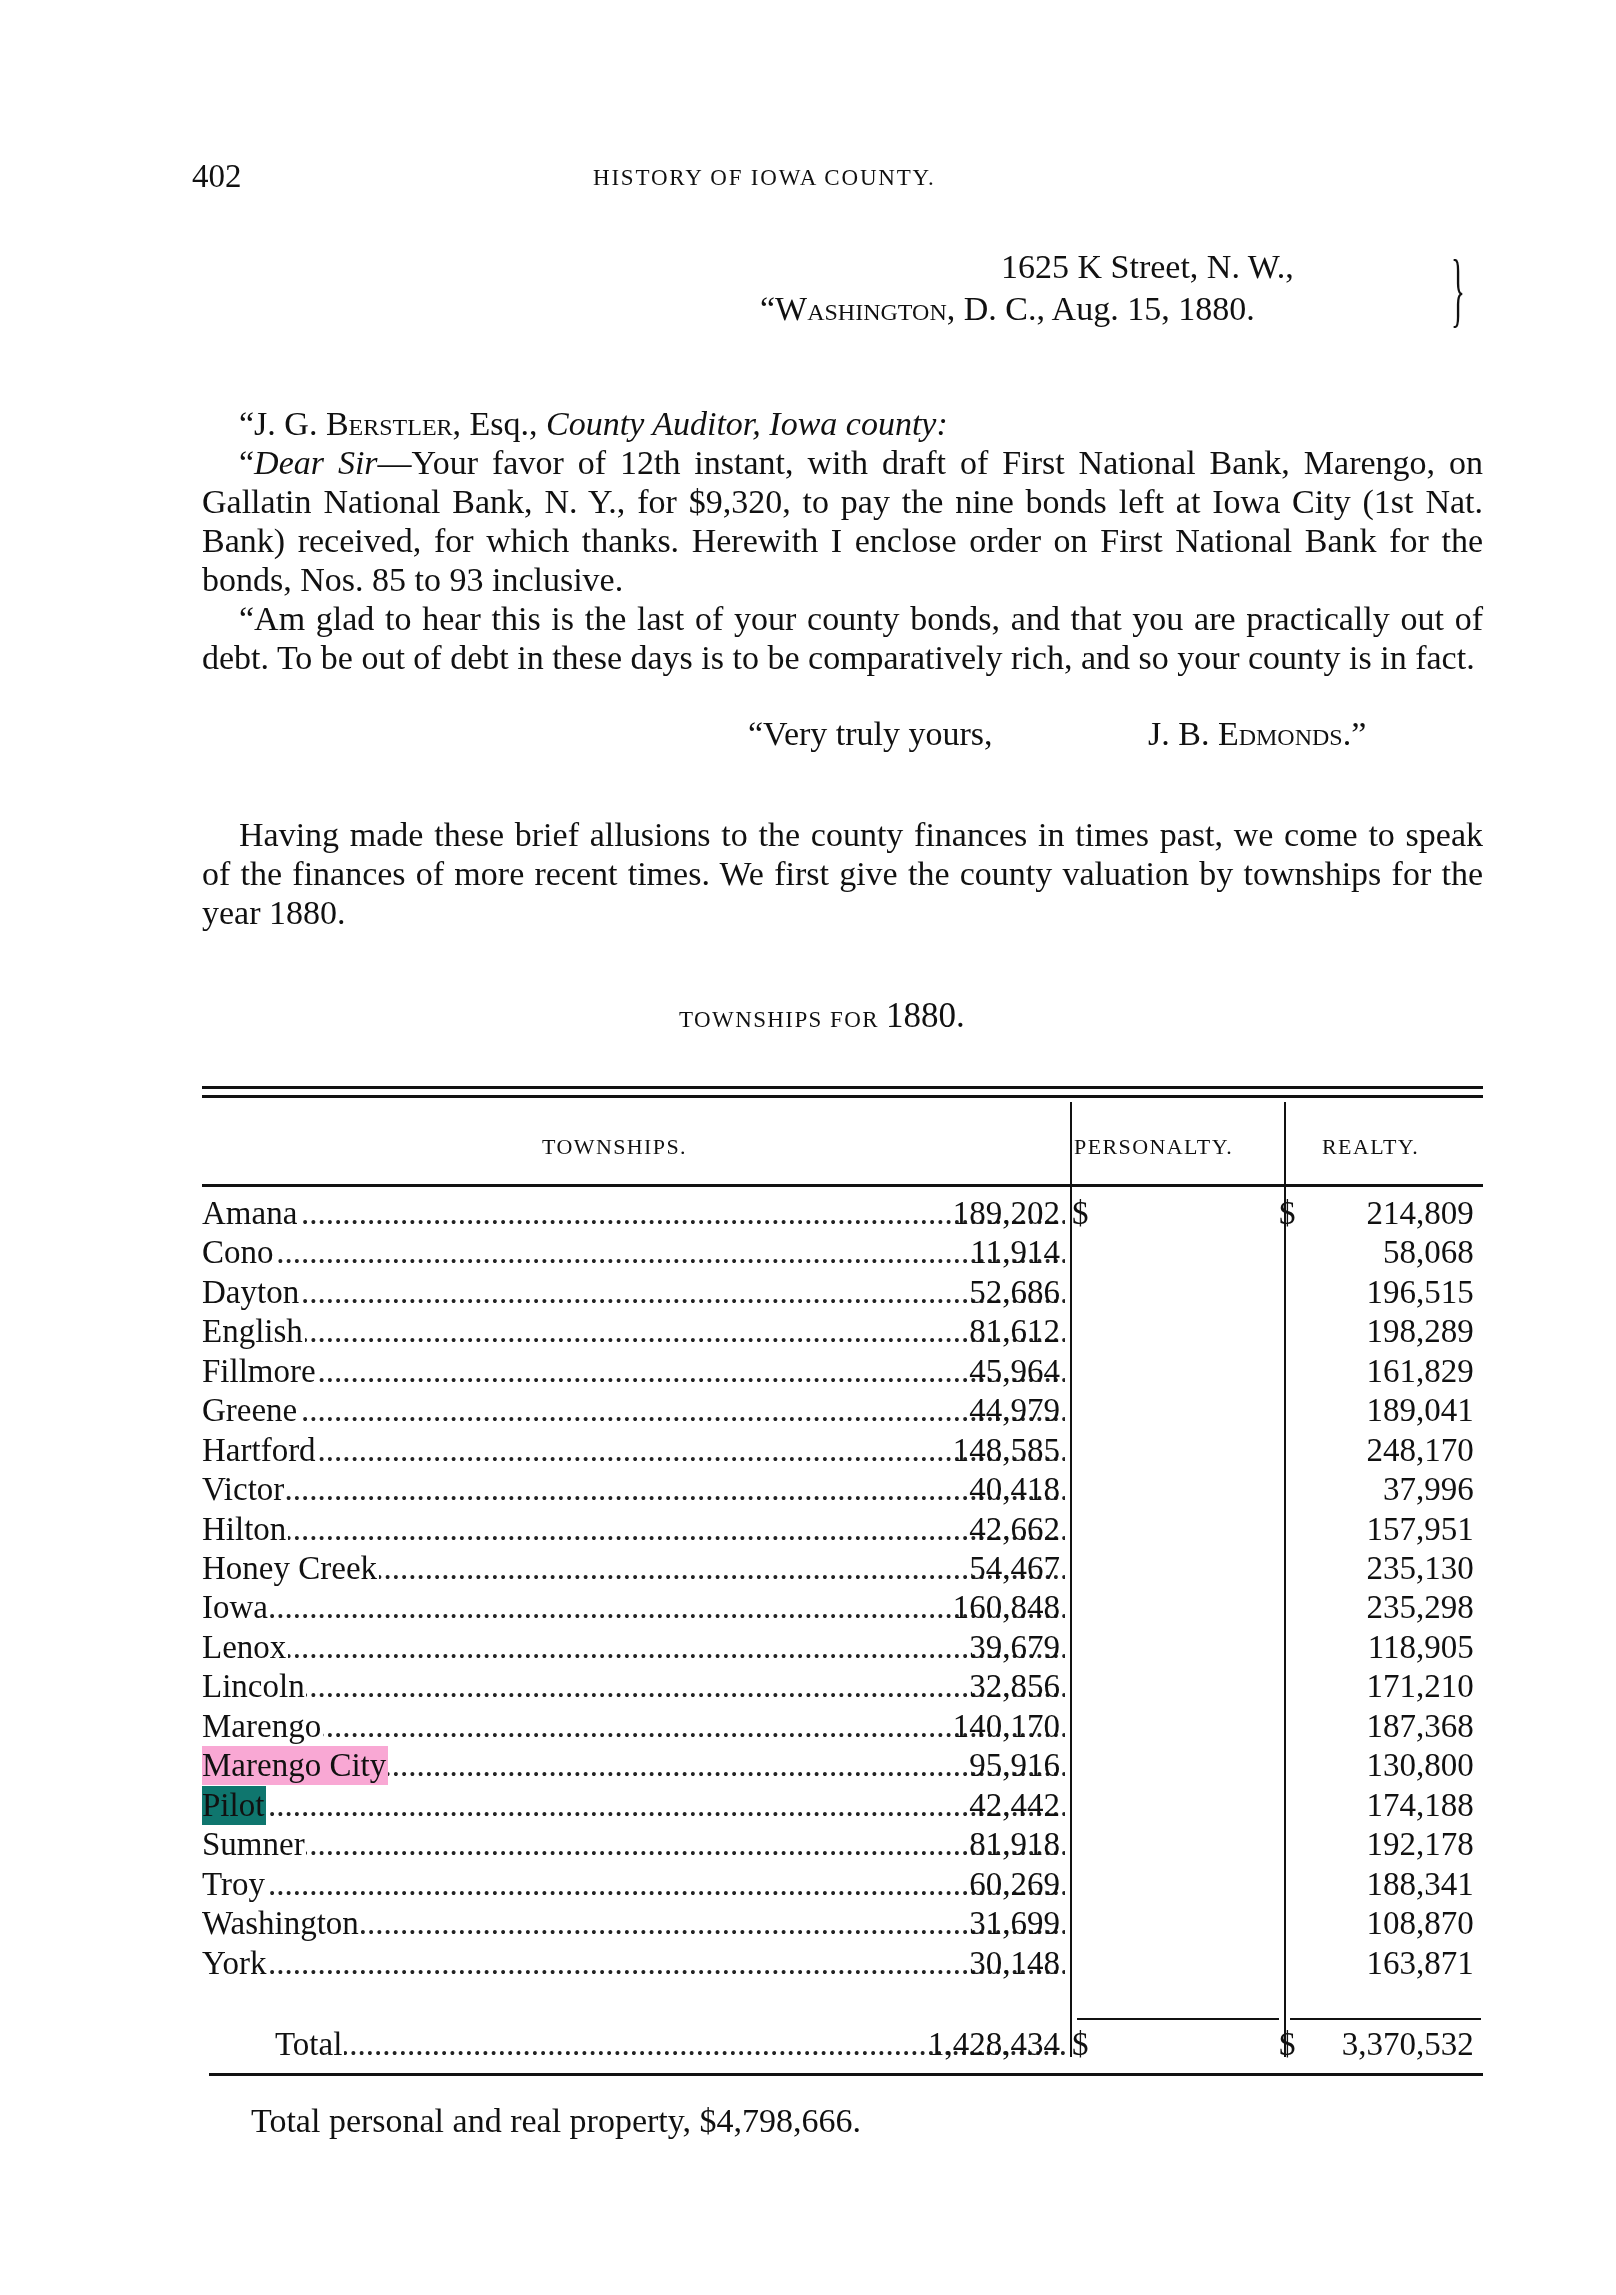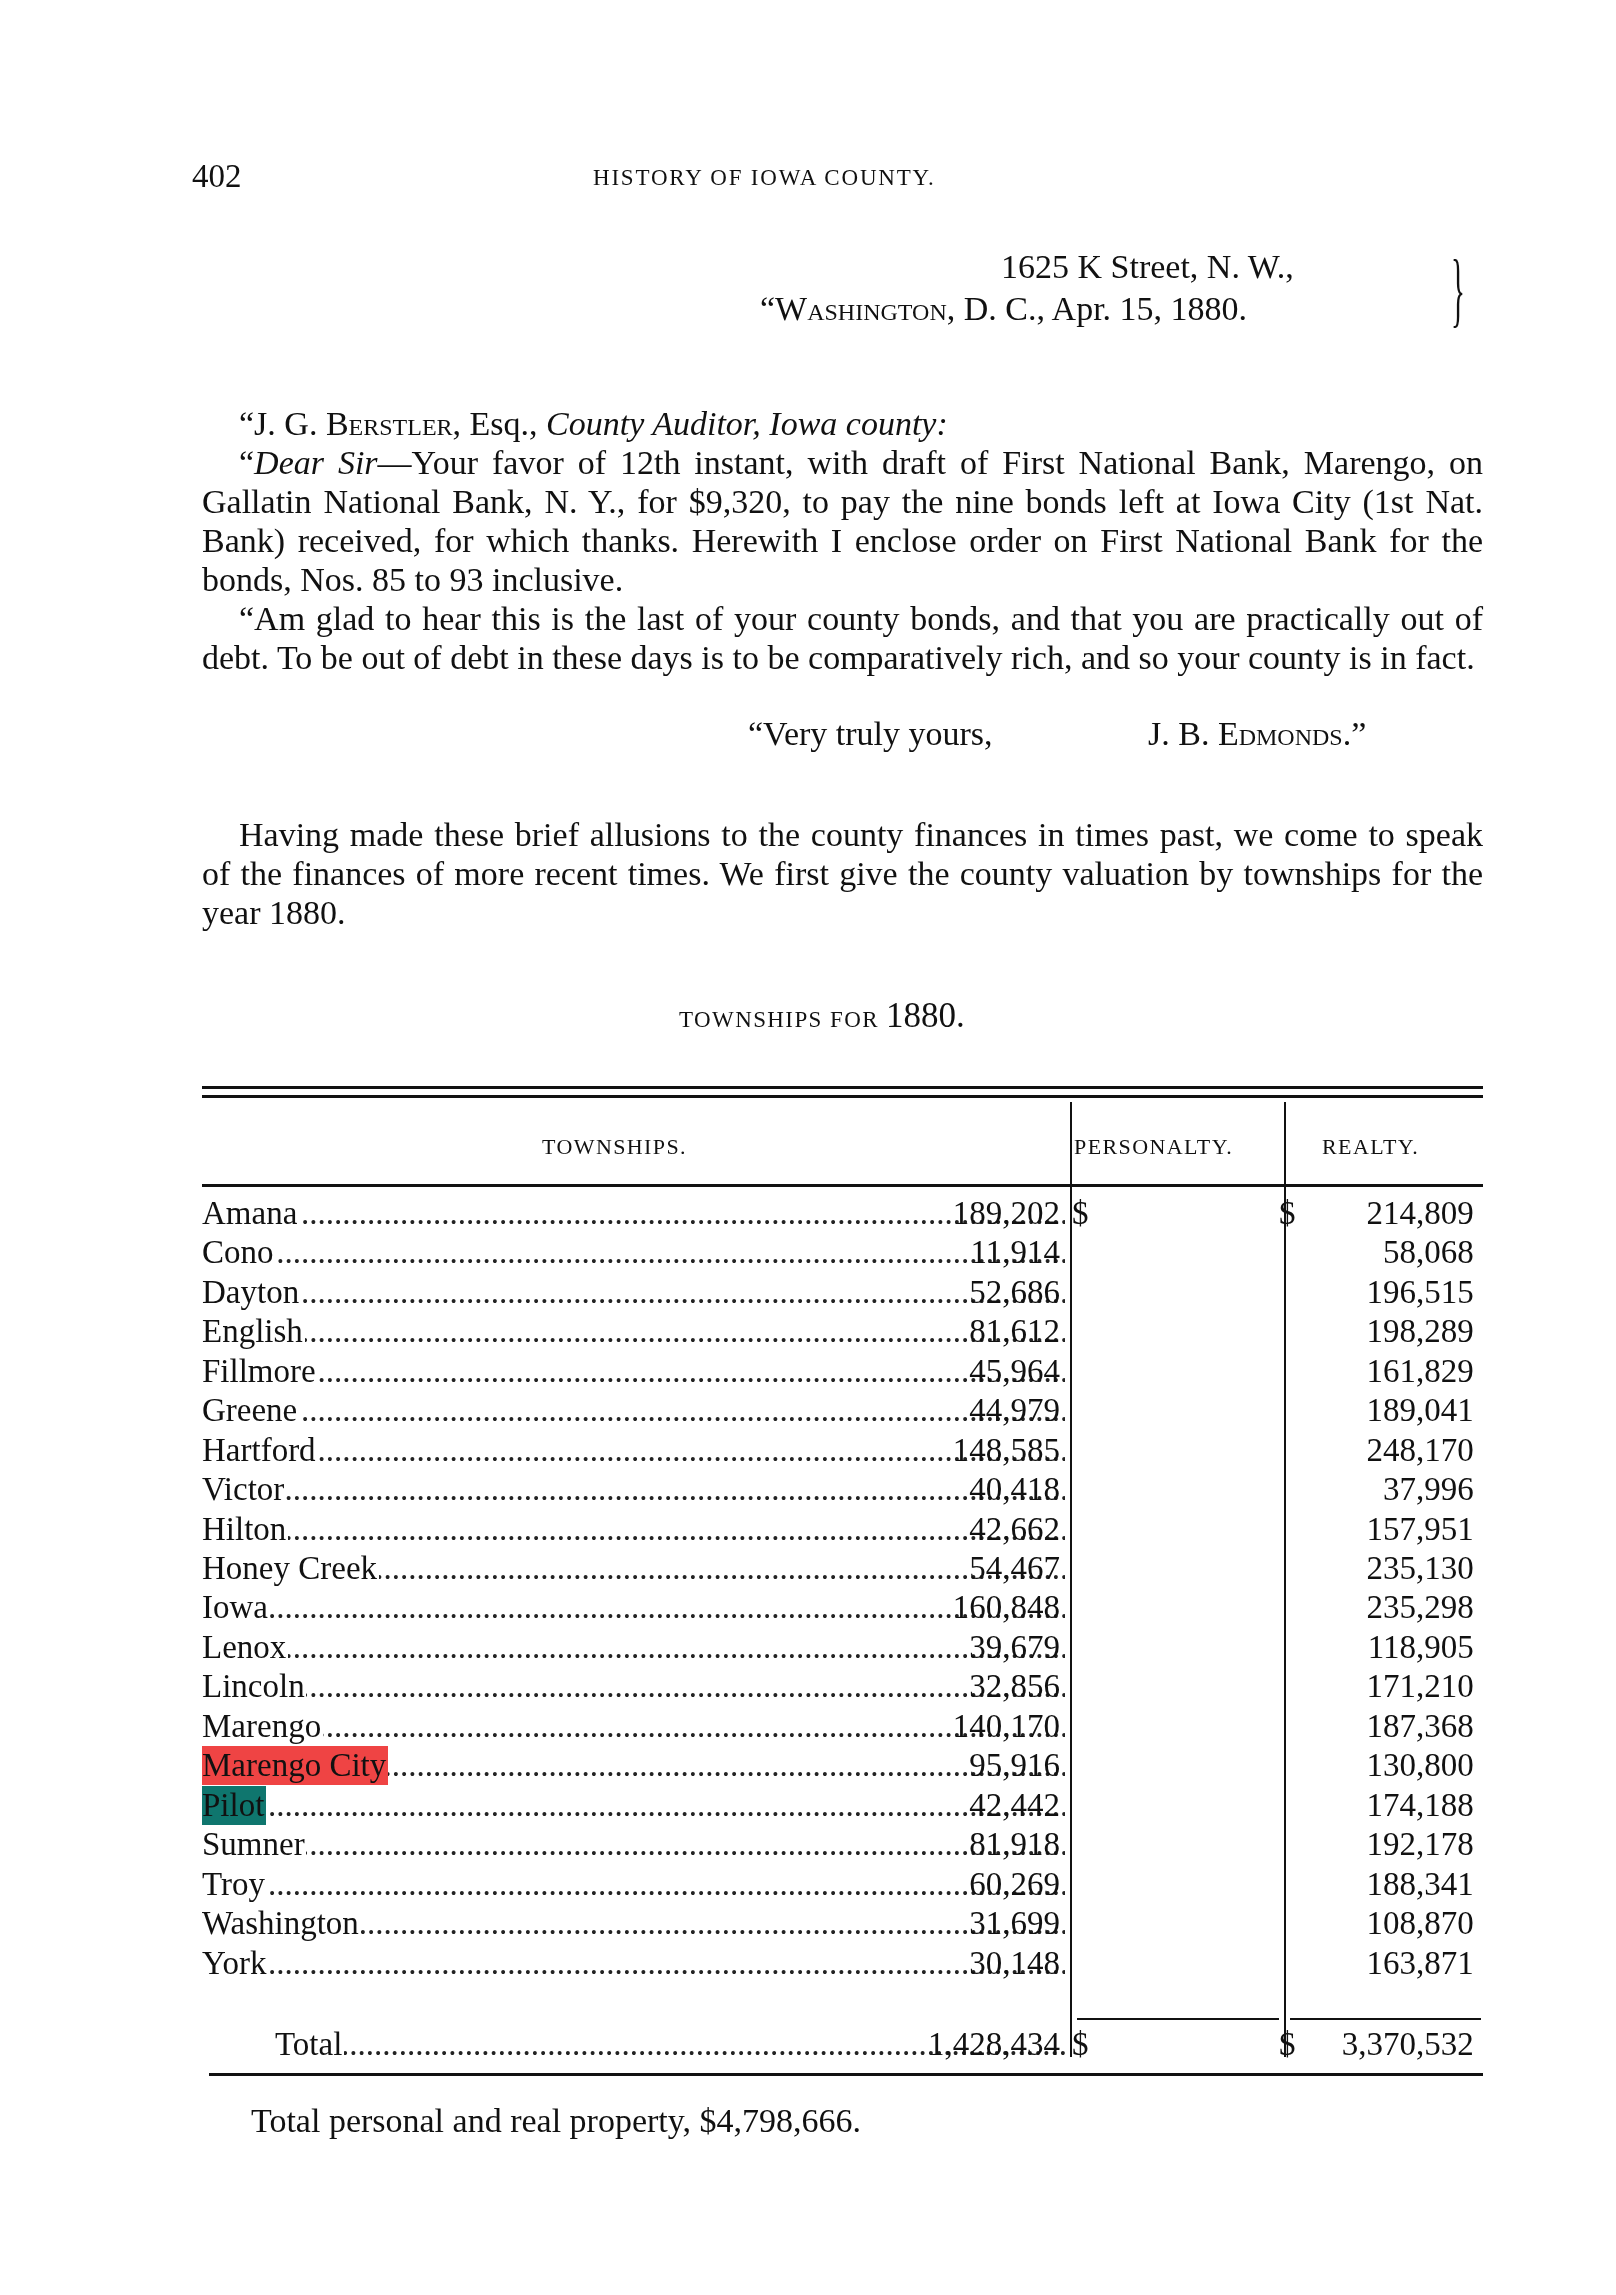--- a/index.html
+++ b/index.html
@@ -34,21 +34,21 @@
   .row .real { position:absolute; right:9.2px; top:0; text-align:right; }
   .final { left:251px; top:2102px; font-size:34px; }
 </style>
 </head>
 <body>
 
 <div class="abs pagenum">402</div>
 <div class="abs runhead">HISTORY OF IOWA COUNTY.</div>
 
 <div class="abs addr1">1625 K Street, N. W.,</div>
-<div class="abs addr2"><span>“</span><span class="sc">Washington</span><span>, D. C., Apr. 15, 1880.</span></div>
+<div class="abs addr2"><span>“</span><span class="sc">Washington</span><span>, D. C., Aug. 15, 1880.</span></div>
 <div class="abs brace">}</div>
 
 <div class="para salutation indent">
   <span>“J. G. </span><span class="sc">Berstler</span><span>, Esq., </span><i>County Auditor, Iowa county:</i>
 </div>
 
 <div class="para letter1 indent">
   <span>“</span><i>Dear Sir</i><span>—Your favor of 12th instant, with draft of First National Bank, Marengo, on Gallatin National Bank, N. Y., for $9,320, to pay the nine bonds left at Iowa City (1st Nat. Bank) received, for which thanks. Herewith I enclose order on First National Bank for the bonds, Nos. 85 to 93 inclusive.</span>
 </div>
 <div class="para letter2 indent">“Am glad to hear this is the last of your county bonds, and that you are practically out of debt. To be out of debt in these days is to be comparatively rich, and so your county is in fact.</div>
@@ -151,21 +151,21 @@
   <span class="real">171,210</span>
 </div>
 <div class="row" style="top:1707px;">
   <span class="leader" style="width:863px;">........................................................................................................................</span>
   <span class="name" style="background:#fff; padding-right:1.8px;">Marengo</span>
   <span class="pers">140,170</span>
   <span class="real">187,368</span>
 </div>
 <div class="row" style="top:1746px;">
   <span class="leader" style="width:863px;">........................................................................................................................</span>
-  <span class="name" style="background:#ef4444; padding-right:1.8px;">Marengo City</span>
+  <span class="name" style="background:#f9a8d4; padding-right:1.8px;">Marengo City</span>
   <span class="pers">95,916</span>
   <span class="real">130,800</span>
 </div>
 <div class="row" style="top:1786px;">
   <span class="leader" style="width:863px;">........................................................................................................................</span>
   <span class="name" style="background:#0f766e; padding-right:1.8px;">Pilot</span>
   <span class="pers">42,442</span>
   <span class="real">174,188</span>
 </div>
 <div class="row" style="top:1825px;">

